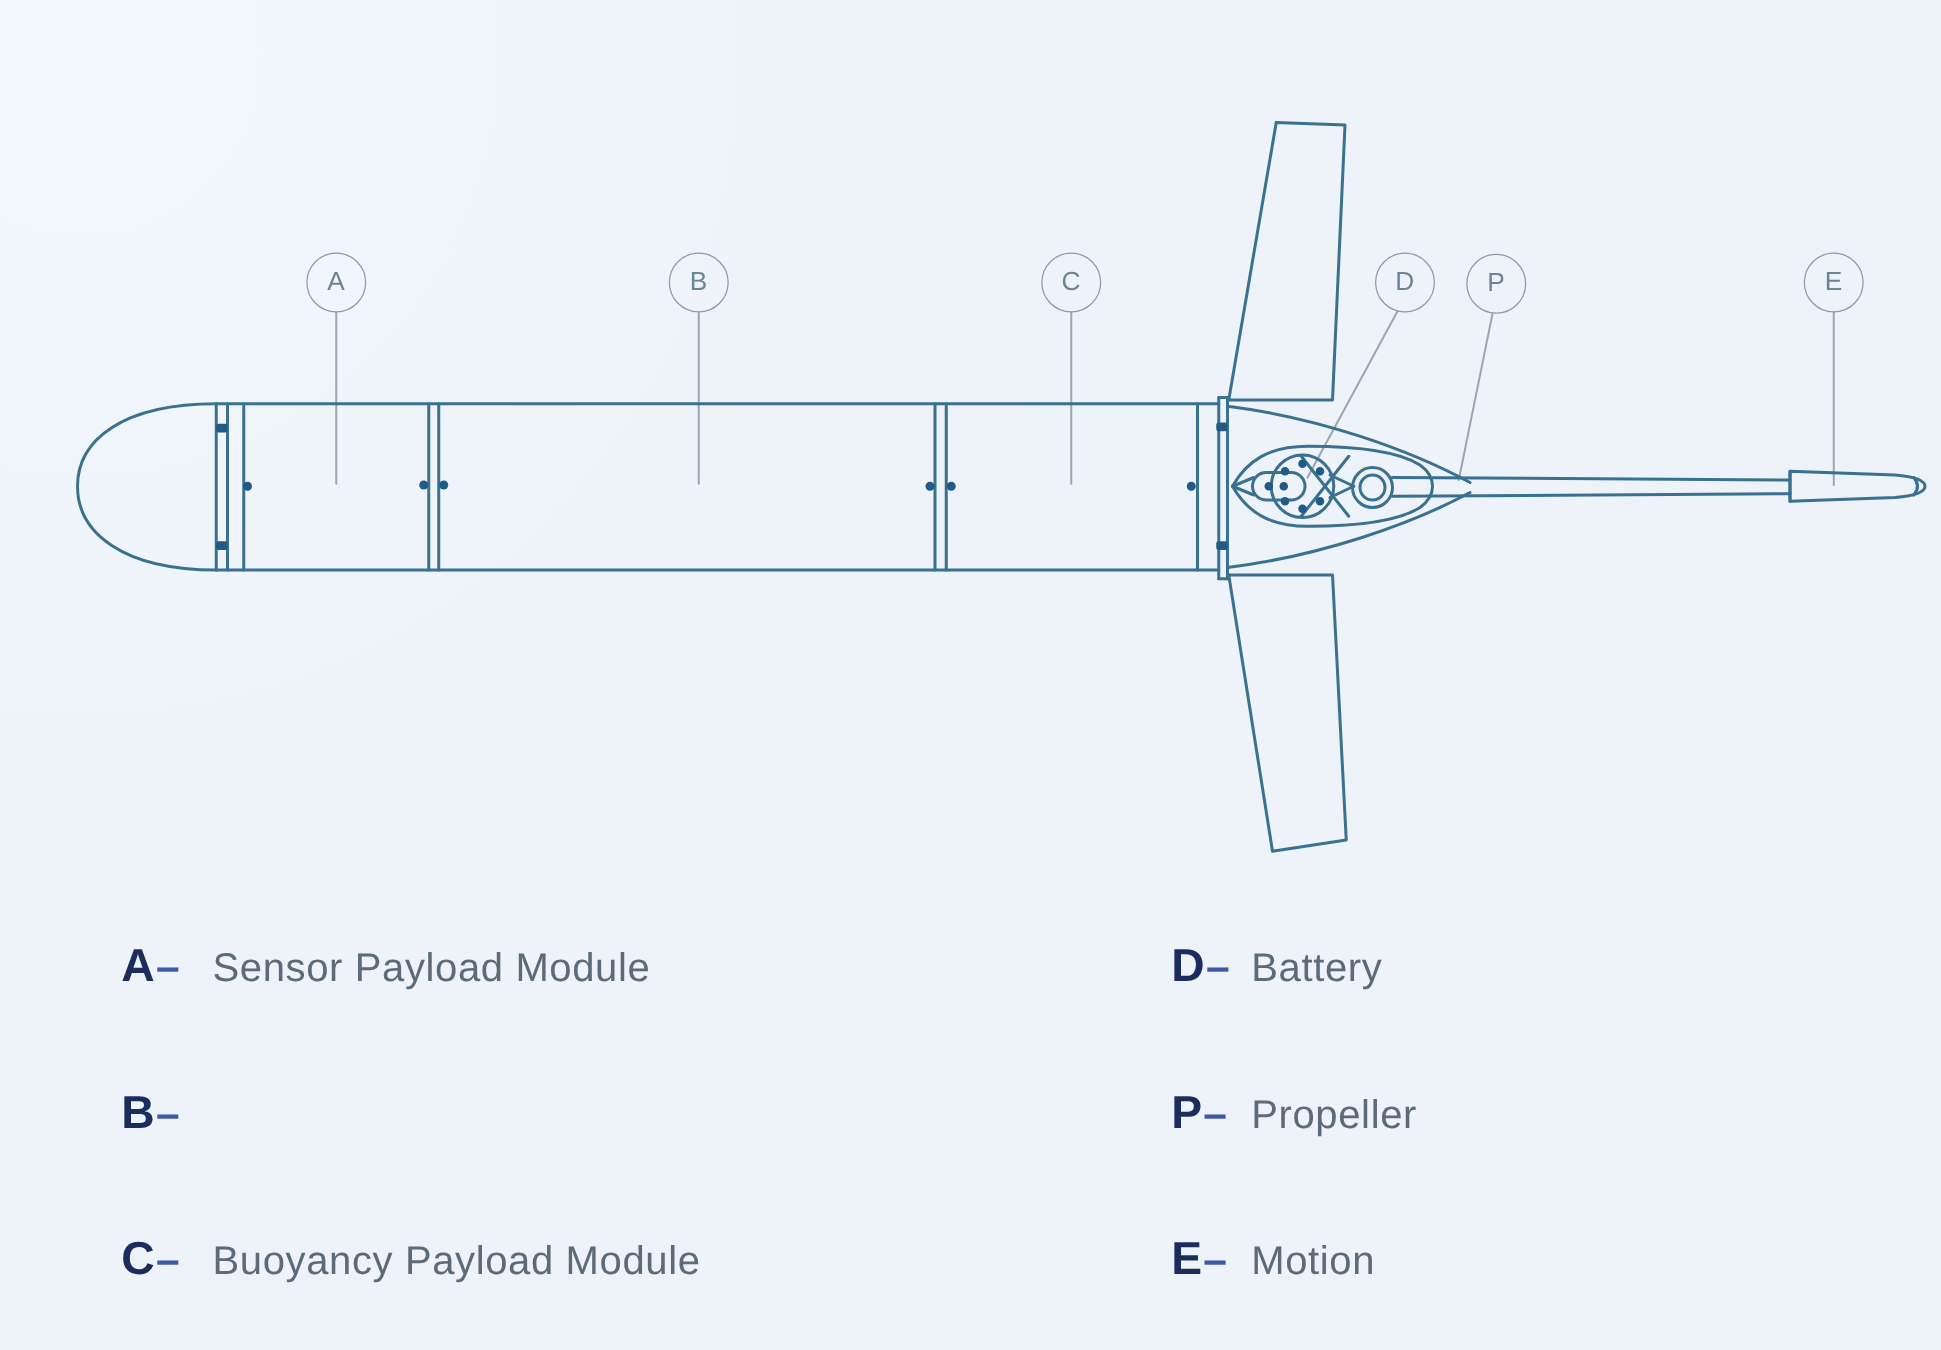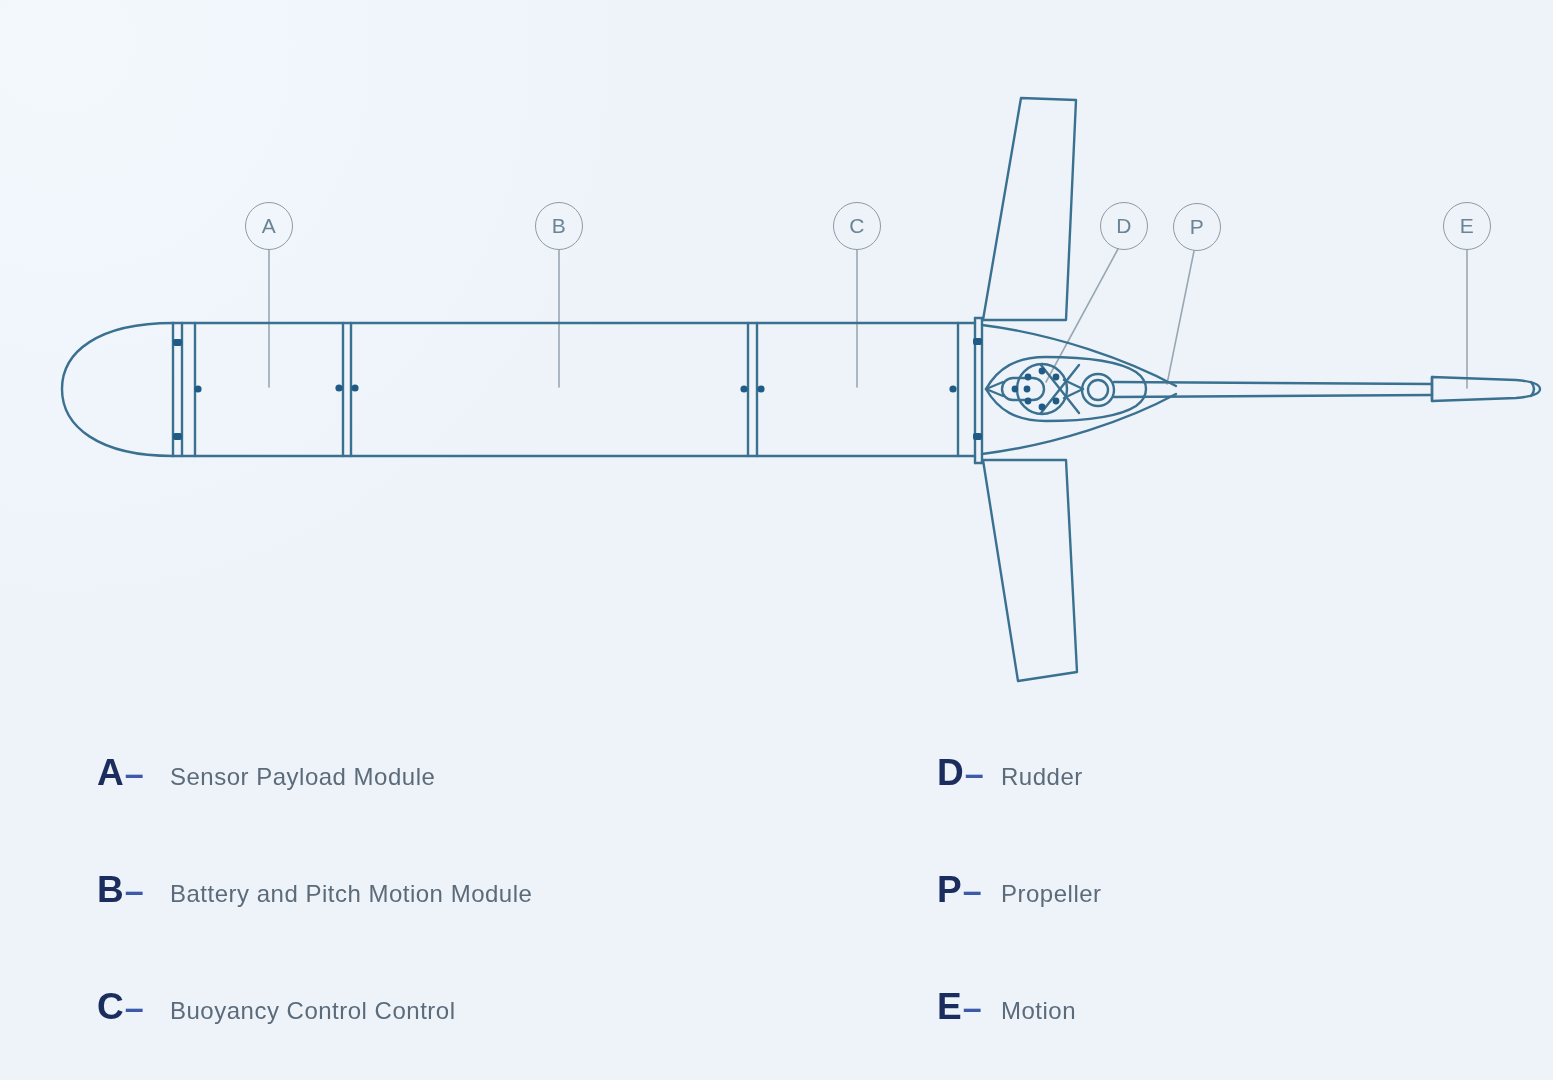--- a/index.html
+++ b/index.html
@@ -12,21 +12,21 @@
   svg.draw{position:absolute;left:0;top:0;}
   .callout{
     position:absolute;width:48px;height:48px;border:1.7px solid #8d9aa7;
     border-radius:50%;box-sizing:border-box;
     display:flex;align-items:center;justify-content:center;
     color:#6b8496;font-size:21px;letter-spacing:.5px;background:transparent;
   }
   .legend-row{position:absolute;display:flex;align-items:baseline;white-space:nowrap;}
   .lkey{font-weight:bold;font-size:37px;color:#1b2d5c;}
   .ldash{font-weight:bold;font-size:34px;color:#3d59a9;margin-left:1px;}
-  .llabel{font-size:24px;color:#5c6b7a;letter-spacing:.5px;}
+  .llabel{font-size:32px;color:#5c6b7a;letter-spacing:.5px;}
   .col-left .lkeywrap{width:73px;}
   .col-right .lkeywrap{width:64px;}
   .lkeywrap{display:inline-block;}
 </style>
 </head>
 <body>
 
 <div class="stage">
 
   <svg class="draw" width="1553" height="1080" viewBox="0 0 1553 1080">
@@ -128,30 +128,29 @@
   <div class="callout" style="left:1443px;top:202px;">
     <span>E</span>
   </div>
 
   <div class="legend-row col-left" style="left:97px;top:752px;">
     <span class="lkeywrap"><span class="lkey">A</span><span class="ldash">–</span></span>
     <span class="llabel">Sensor Payload Module</span>
   </div>
   <div class="legend-row col-left" style="left:97px;top:869px;">
     <span class="lkeywrap"><span class="lkey">B</span><span class="ldash">–</span></span>
-    <span class="llabel">Battery and Pitch Motion Module</span>
   </div>
   <div class="legend-row col-left" style="left:97px;top:986px;">
     <span class="lkeywrap"><span class="lkey">C</span><span class="ldash">–</span></span>
-    <span class="llabel">Buoyancy Control Control</span>
+    <span class="llabel">Buoyancy Payload Module</span>
   </div>
 
   <div class="legend-row col-right" style="left:937px;top:752px;">
     <span class="lkeywrap"><span class="lkey">D</span><span class="ldash">–</span></span>
-    <span class="llabel">Rudder</span>
+    <span class="llabel">Battery</span>
   </div>
   <div class="legend-row col-right" style="left:937px;top:869px;">
     <span class="lkeywrap"><span class="lkey">P</span><span class="ldash">–</span></span>
     <span class="llabel">Propeller</span>
   </div>
   <div class="legend-row col-right" style="left:937px;top:986px;">
     <span class="lkeywrap"><span class="lkey">E</span><span class="ldash">–</span></span>
     <span class="llabel">Motion</span>
   </div>
 

